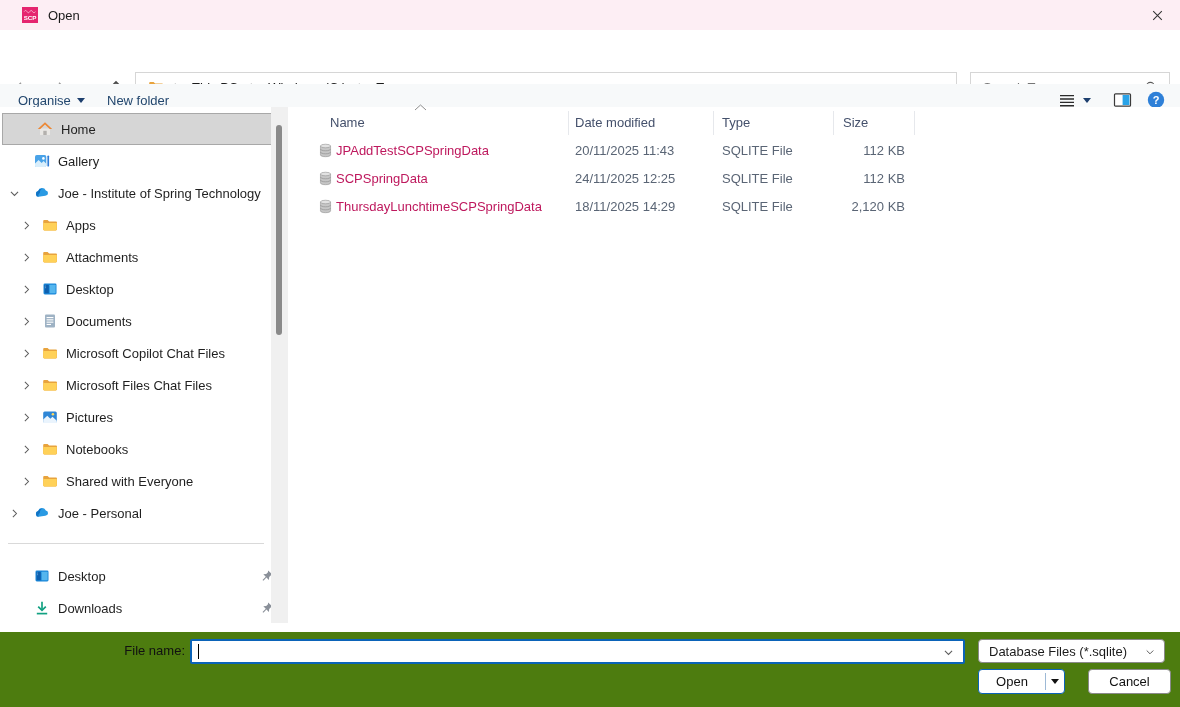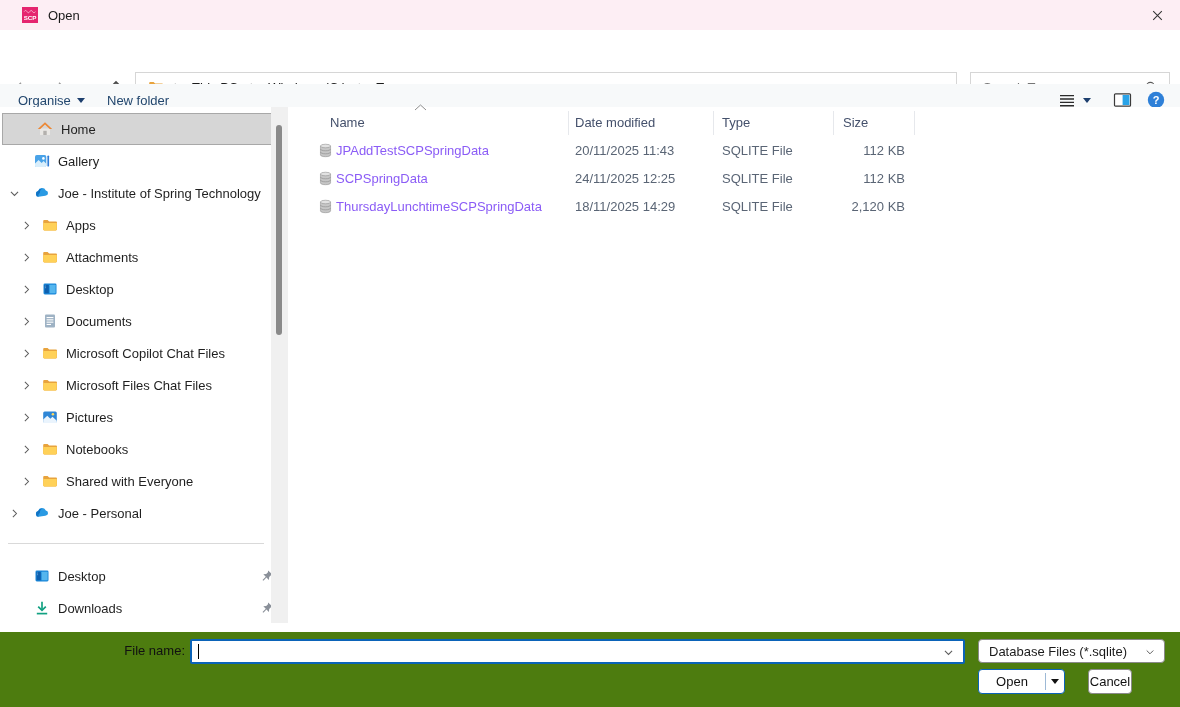--- a/index.html
+++ b/index.html
@@ -56,41 +56,41 @@
 
   
   .filelist { position:absolute; left:288px; top:0; width:892px; height:516px; }
   .fl-header { position:absolute; left:0; top:0; width:100%; height:30px; }
   .fl-h-cell { position:absolute; top:0; height:30px; display:flex; align-items:center; color:#44506b; }
   .fl-sep { position:absolute; top:4px; width:1px; height:24px; background:#e6e8ec; }
   .sort-caret { position:absolute; left:126px; top:-3px; width:13px; height:7px; }
   .fl-rows { position:absolute; left:0; top:30px; width:100%; }
   .fl-row { position:relative; height:28px; }
   .fl-row .f-ico { position:absolute; left:30px; top:6px; width:15px; height:15px; }
-  .fl-row .c-name { position:absolute; left:48px; top:6px; color:#8b5cf6; white-space:nowrap; }
+  .fl-row .c-name { position:absolute; left:48px; top:6px; color:#be185d; white-space:nowrap; }
   .fl-row .c-date { position:absolute; left:287px; top:6px; color:#5a6575; }
   .fl-row .c-type { position:absolute; left:434px; top:6px; color:#5a6575; }
   .fl-row .c-size { position:absolute; left:500px; top:6px; width:117px; text-align:right; color:#5a6575; }
 
   
   .footer { position:absolute; left:0; top:632px; width:100%; height:75px; background:#4d7c0f; }
   .fn-label { position:absolute; left:60px; top:7px; width:125px; height:24px; line-height:24px; text-align:right; color:#111; }
   .fn-input-wrap { position:absolute; left:190px; top:7px; width:775px; height:25px; border:2px solid #0b63b8; border-radius:2px; background:#fff; }
   .fn-input-wrap input { position:absolute; left:6px; top:0; width:730px; height:21px; border:none; outline:none; font:13px "Liberation Sans",sans-serif; background:transparent; }
   .fn-caret { position:absolute; left:6px; top:3px; width:1px; height:15px; background:#000; }
   .fn-chevron { position:absolute; right:8px; top:5px; width:13px; height:13px; }
   .ft-combo { position:absolute; left:978px; top:7px; width:187px; height:24px; border:1px solid #8a8a8a; border-radius:4px; background:#fff; }
   .ft-combo .val { position:absolute; left:10px; top:4px; color:#1b1b1b; }
   .ft-combo .chev { position:absolute; right:8px; top:6px; width:12px; height:12px; }
   .btn { position:absolute; top:37px; height:25px; border-radius:4px; background:#fff; display:flex; align-items:center; justify-content:center; font-size:13px; color:#111; }
   .btn-open { left:978px; width:87px; border:1px solid #0b63b8; }
   .btn-open .open-lbl { position:absolute; left:0; top:0; width:66px; height:23px; line-height:23px; text-align:center; }
   .btn-open .split-sep { position:absolute; right:18px; top:3px; width:1px; height:17px; background:#9db9d6; }
   .btn-open .split-arrow { position:absolute; right:5px; top:9px; width:0; height:0; border-left:4px solid transparent; border-right:4px solid transparent; border-top:5px solid #111; }
-  .btn-cancel { left:1088px; width:44px; border:1px solid #8a8a8a; }
+  .btn-cancel { left:1088px; width:83px; border:1px solid #8a8a8a; }
 
   .caret-tri { width:0; height:0; border-left:4px solid transparent; border-right:4px solid transparent; border-top:5px solid #1d3f6e; }
   svg { display:block; }
 </style>
 </head>
 <body>
 
 <div class="window">
 
   <div class="titlebar">

